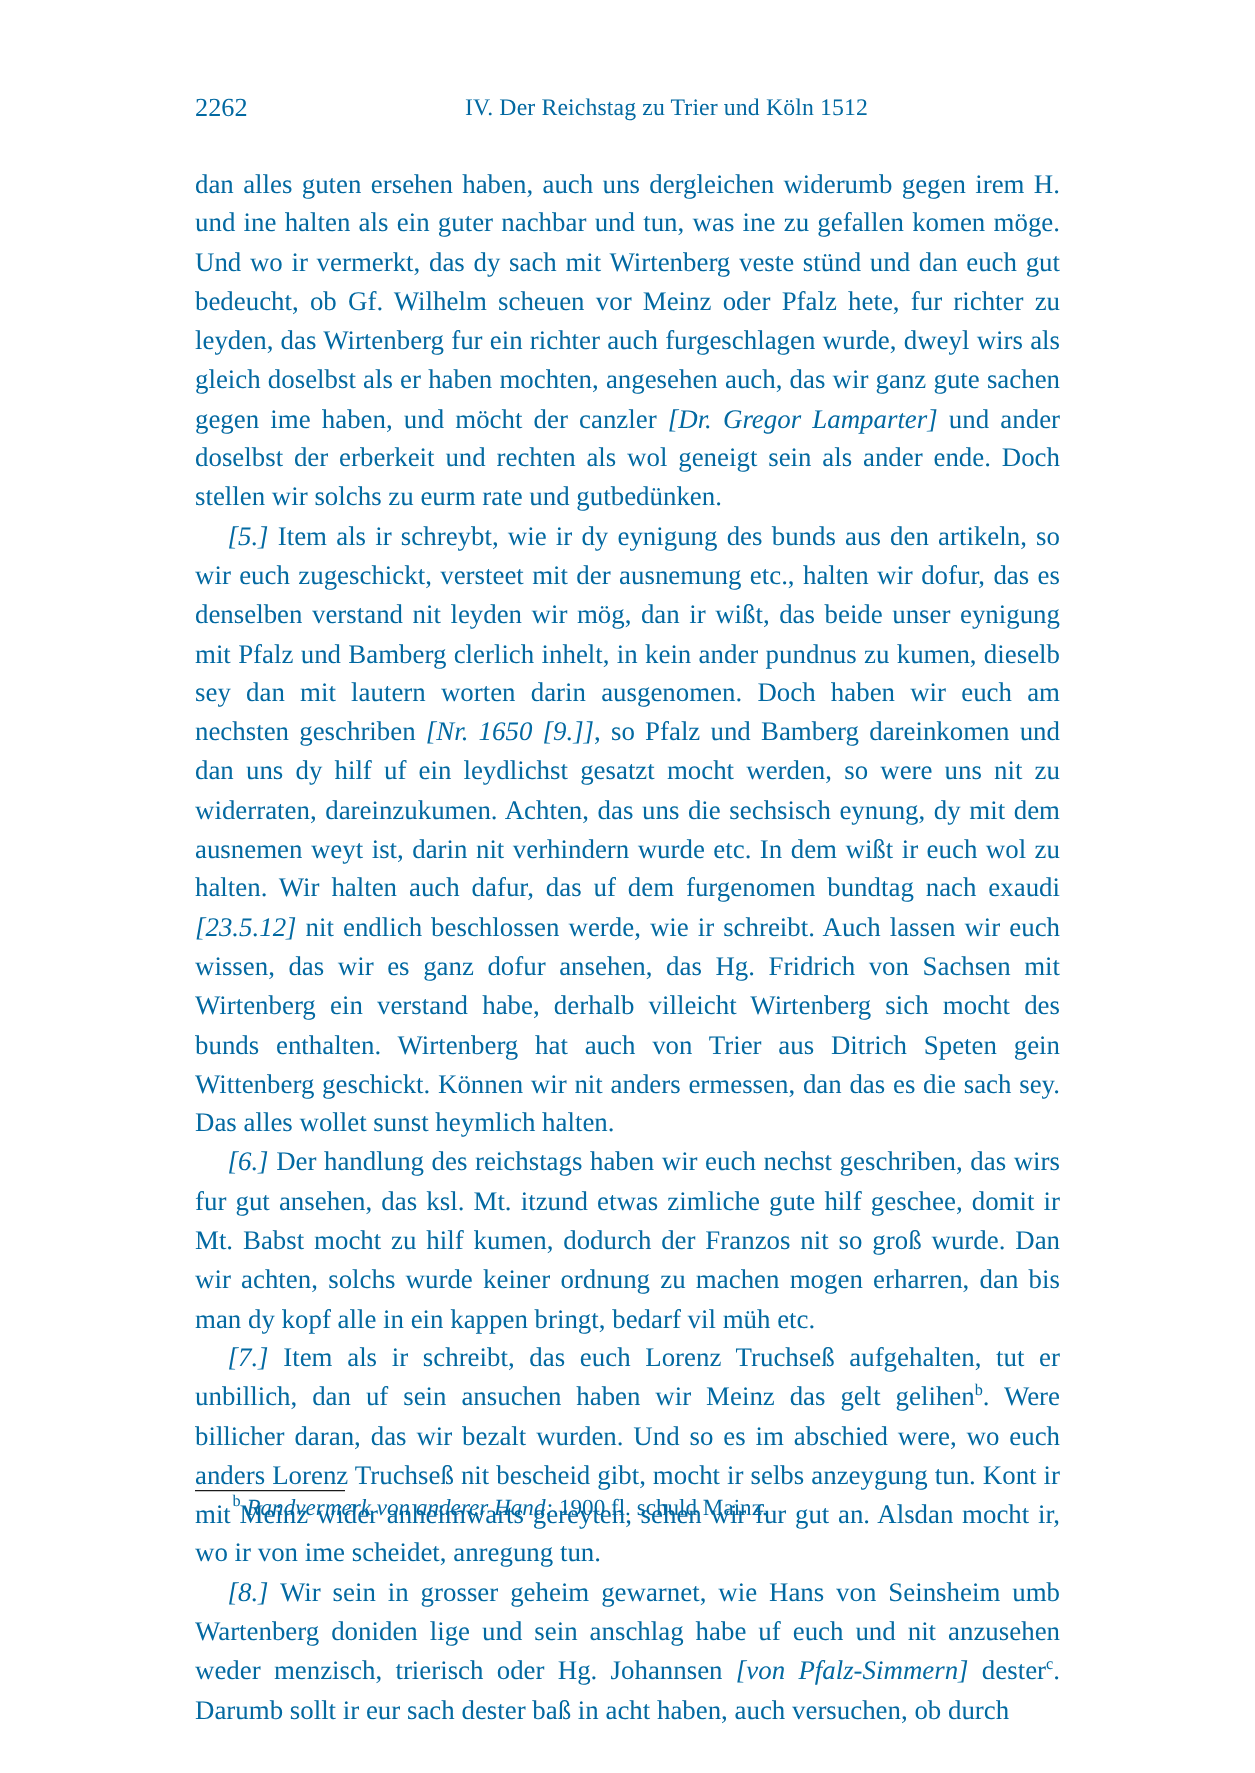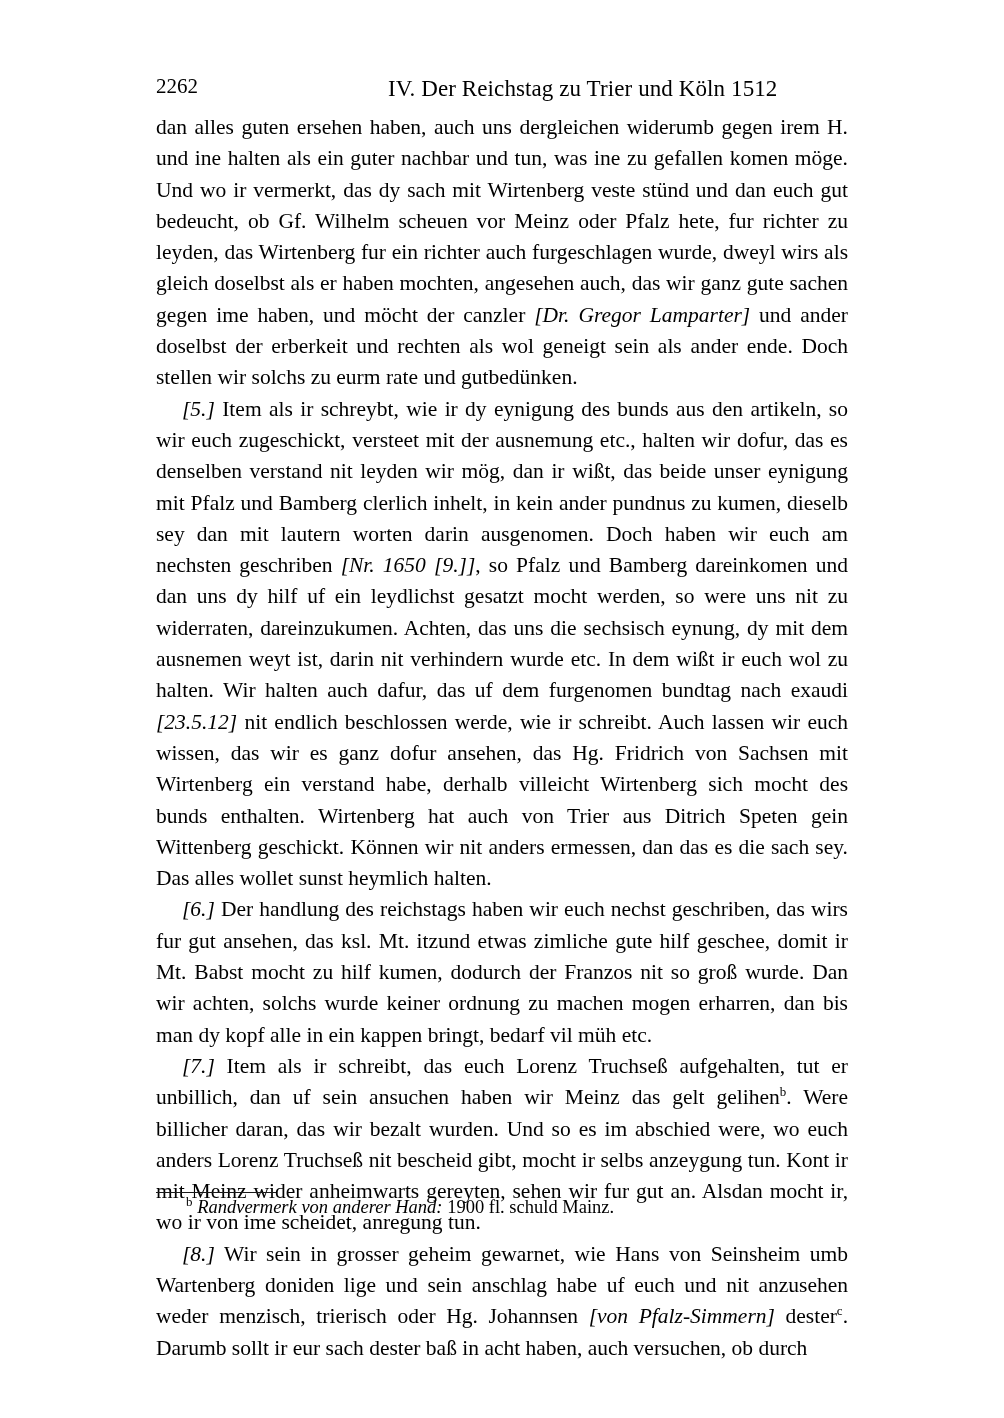--- a/index.html
+++ b/index.html
@@ -6,47 +6,47 @@
     margin: 0;
     padding: 0;
     background: #ffffff;
   }
   .page {
     position: relative;
     width: 1004px;
     height: 1418px;
     background: #ffffff;
     font-family: "Liberation Serif", serif;
-    color: #000000;
+    color: #0369a1;
     box-sizing: border-box;
   }
   .header {
     position: absolute;
     top: 74px;
     left: 156px;
     width: 700px;
     height: 26px;
     font-size: 21px;
   }
   .header .folio {
     position: absolute;
     left: 0;
     top: 0;
     font-size: 21px;
   }
   .header .running-title {
     position: absolute;
-    left: 232px;
+    left: 216px;
     top: 2px;
-    font-size: 23px;
+    font-size: 19px;
     letter-spacing: 0.1px;
   }
   .body-text {
     position: absolute;
-    top: 112px;
+    top: 132px;
     left: 156px;
     width: 692px;
     font-size: 21.5px;
     line-height: 31.3px;
     text-align: justify;
     text-justify: inter-word;
   }
   .body-text p {
     margin: 0;
   }

